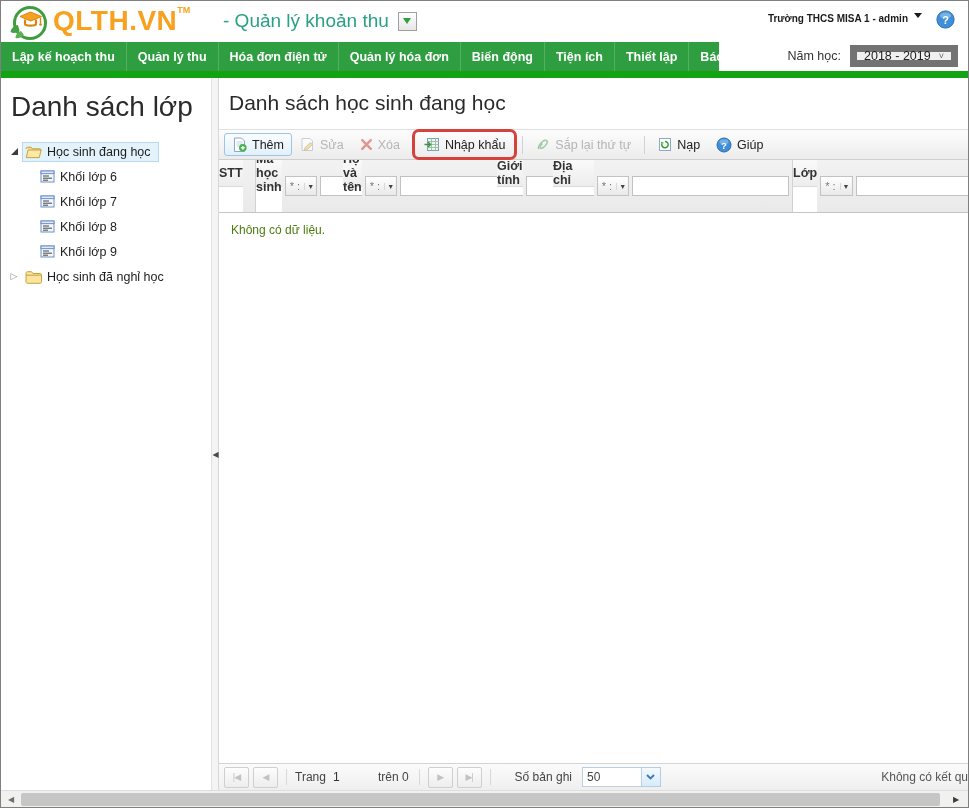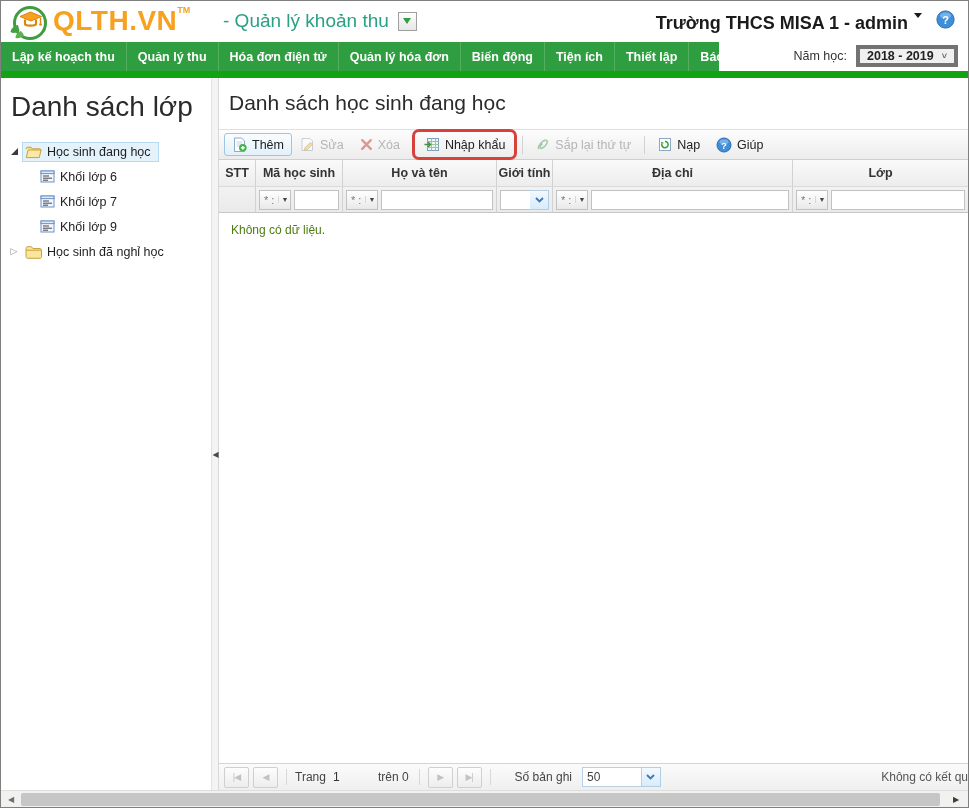--- a/index.html
+++ b/index.html
@@ -11,33 +11,33 @@
   .topbar{position:absolute;left:0;top:0;width:100%;height:41px;background:#fff}
   .brand{position:absolute;left:8px;top:1px;display:flex;align-items:flex-start}
   .brand svg{margin-top:1px}
   .logo-text{font-size:28px;font-weight:bold;color:#f7a11f;letter-spacing:.5px;line-height:38px;margin-left:4px}
   .logo-tm{font-size:9px;font-weight:bold;color:#f7a11f;margin-top:3px}
   .subtitle{position:absolute;left:222px;top:9px;display:flex;align-items:center;gap:9px}
   .subtitle-text{font-size:19px;color:#2aa183}
   .caret-btn{width:19px;height:19px;border:1px solid #9f9f9f;background:linear-gradient(#fefefe,#e6e6e6);
     display:flex;align-items:center;justify-content:center;cursor:pointer}
   .caret-btn i{width:0;height:0;border-left:4.5px solid transparent;border-right:4.5px solid transparent;border-top:6px solid #2f9e41}
-  .account{position:absolute;right:46px;top:12px;font-size:18px;font-weight:bold;color:#1b1b1b;
+  .account{position:absolute;right:46px;top:12px;font-size:10px;font-weight:bold;color:#1b1b1b;
     display:flex;gap:6px;cursor:pointer}
   .acct-caret{width:0;height:0;border-left:4px solid transparent;border-right:4px solid transparent;border-top:5px solid #1b1b1b}
   .help-top{position:absolute;right:13px;top:9px;cursor:pointer}
 
   
   .navrow{position:absolute;left:0;top:41px;width:100%;height:34px;background:#fff}
   .nav-green{position:absolute;left:0;top:0;width:718px;height:29px;background:#2f9e41;display:flex;overflow:hidden}
   .tab{display:flex;align-items:center;padding:0 11px;color:#fff;font-size:12.5px;font-weight:bold;
     border-right:1px solid #54af60;white-space:nowrap;cursor:pointer}
   .yearbox{position:absolute;right:10px;top:3px;display:flex;align-items:center;gap:9px;font-size:12.5px;color:#333}
-  .year-select{min-width:98px;height:22px;border:4px solid #737373;background:#f0f0f0;display:flex;
-    align-items:center;justify-content:space-between;padding:0 7px;font-weight:bold;color:#222;cursor:pointer}
+  .year-select{min-width:98px;height:22px;border:7px solid #737373;background:#f0f0f0;display:flex;
+    align-items:center;justify-content:space-between;padding:0 7px;font-weight:normal;color:#222;cursor:pointer}
   .year-chev{font-size:9px;color:#666;margin-left:8px}
   .strip{position:absolute;left:0;top:70px;width:100%;height:7px;background:#12a312}
 
   
   .content{position:absolute;left:0;top:77px;width:100%;bottom:17px}
   .sidebar{position:absolute;left:0;top:0;width:210px;height:100%;background:#fff;overflow:hidden}
   .side-title{padding:13px 0 0 10px;font-size:28px;color:#2b2b2b}
   .tree{margin-top:16px;font-size:12.5px;color:#1d1d1d}
   .tree-row{display:flex;align-items:center;height:25px;padding-left:7px;cursor:pointer}
   .tree-row.child{padding-left:36px}
@@ -58,21 +58,21 @@
     border-top:1px solid #e0e0e0;border-bottom:1px solid #cfcfcf;display:flex;align-items:center;
     padding:0 5px;font-size:12.5px}
   .tbtn{display:flex;align-items:center;gap:5px;padding:3px 7px;border:1px solid transparent;border-radius:3px;
     color:#222;cursor:pointer;white-space:nowrap}
   .tbtn.primary{border-color:#9cc5e6;background:linear-gradient(#fafdff,#e2f0fa)}
   .tbtn.disabled{color:#b5b5b5;cursor:default}
   .annotate{outline:3px solid #d6413b;outline-offset:1px}
   .tsep{width:1px;height:18px;background:#d2d2d2;margin:0 5px}
 
   .ghead{position:absolute;left:0;top:82px;right:0;height:53px;display:flex;border-bottom:1px solid #c6c6c6;overflow:hidden}
-  .gcol{display:flex;flex-direction:column;border-right:1px solid #d2d2d2;flex-shrink:0}
+  .gcol{display:flex;flex-direction:row;border-right:1px solid #d2d2d2;flex-shrink:0}
   .gcol:last-child{flex:1 1 auto;border-right:none;min-width:90px}
   .glabel{height:27px;display:flex;align-items:center;justify-content:center;font-weight:bold;font-size:12.5px;
     color:#333;background:linear-gradient(#fafafa,#ededed);border-bottom:1px solid #dadada;cursor:pointer}
   .gfilter{flex:1;display:flex;align-items:center;padding:0 3px;background:linear-gradient(#f2f2f2,#eaeaea);gap:3px}
   .opbox{display:flex;align-items:center;height:20px;border:1px solid #c2c2c2;
     background:linear-gradient(#fff,#e9e9e9);font-size:11px;color:#787878;cursor:pointer;flex-shrink:0}
   .optext{padding:0 4px}
   .opdrop{width:12px;text-align:center;border-left:1px solid #d8d8d8;font-size:7px;color:#444}
   .finput{flex:1;height:20px;border:1px solid #c2c2c2;min-width:0;padding:0 3px;font-size:12px;outline:none}
   .combo{display:flex;flex:1;min-width:0}
@@ -198,20 +198,30 @@
           <span class="node">
             <svg width="15" height="13" viewBox="0 0 15 13">
               <rect x="1" y="1" width="13" height="11" fill="#f2f7fc" stroke="#6e8fc9"></rect>
               <rect x="1" y="1" width="13" height="2.6" fill="#dfeafa" stroke="#6e8fc9"></rect>
               <path d="M3 6h6M3 8.2h9M3 10.2h5" stroke="#444" stroke-width="1"></path>
             </svg>
             <span>Khối lớp 7</span>
           </span>
         </div>
 
+        <div class="tree-row child">
+          <span class="node">
+            <svg width="15" height="13" viewBox="0 0 15 13">
+              <rect x="1" y="1" width="13" height="11" fill="#f2f7fc" stroke="#6e8fc9"></rect>
+              <rect x="1" y="1" width="13" height="2.6" fill="#dfeafa" stroke="#6e8fc9"></rect>
+              <path d="M3 6h6M3 8.2h9M3 10.2h5" stroke="#444" stroke-width="1"></path>
+            </svg>
+            <span>Khối lớp 8</span>
+          </span>
+        </div>
 
         <div class="tree-row child">
           <span class="node">
             <svg width="15" height="13" viewBox="0 0 15 13">
               <rect x="1" y="1" width="13" height="11" fill="#f2f7fc" stroke="#6e8fc9"></rect>
               <rect x="1" y="1" width="13" height="2.6" fill="#dfeafa" stroke="#6e8fc9"></rect>
               <path d="M3 6h6M3 8.2h9M3 10.2h5" stroke="#444" stroke-width="1"></path>
             </svg>
             <span>Khối lớp 9</span>
           </span>

